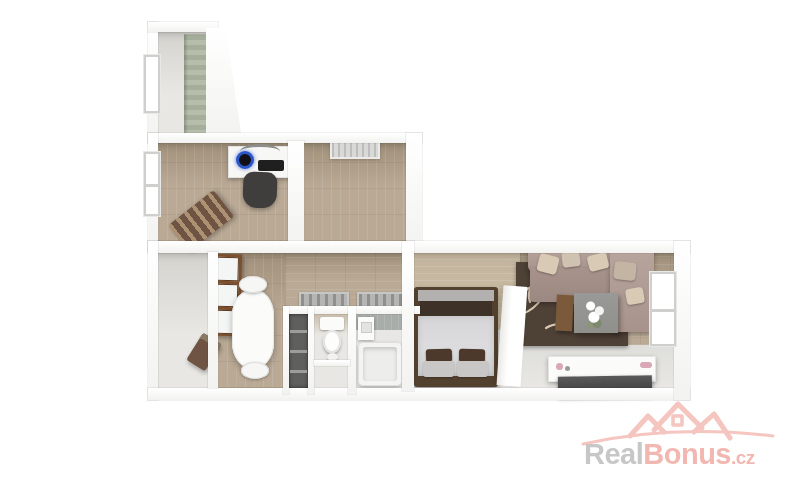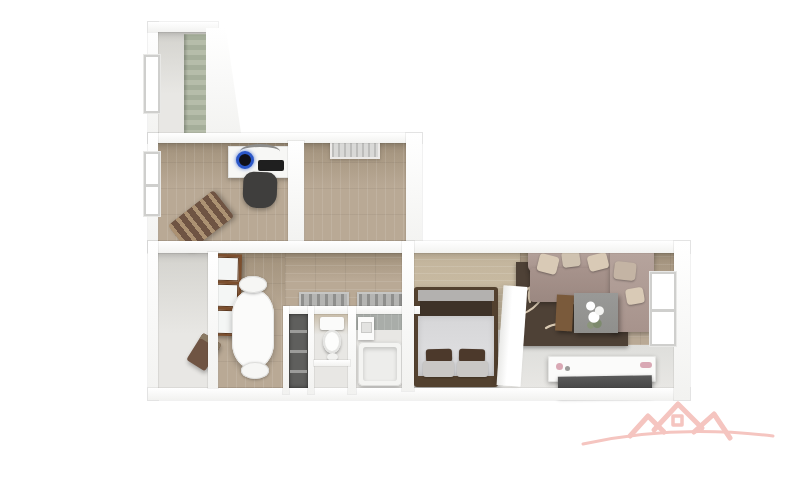--- a/index.html
+++ b/index.html
@@ -296,14 +296,17 @@
 
   <svg class="abs logo-art" viewBox="0 0 200 54">
     <g fill="none" stroke="#f5c5c0" stroke-width="5" stroke-linejoin="round" stroke-linecap="round">
       <path d="M52 40 L70 20 L86 36"></path>
       <path d="M76 34 L100 8 L124 32"></path>
       <path d="M116 36 L136 18 L152 42"></path>
       <rect x="95" y="20" width="9" height="9" stroke-width="3.5"></rect>
     </g>
     <path d="M5 48 Q95 28 195 40" fill="none" stroke="#f5c5c0" stroke-width="3" stroke-linecap="round"></path>
   </svg>
+  <div class="abs logo-text">
+    <span class="lt-real">Real</span><span class="lt-bonus">Bonus</span><span class="lt-cz">.cz</span>
+  </div>
 
 </div>
 
 </body></html>

